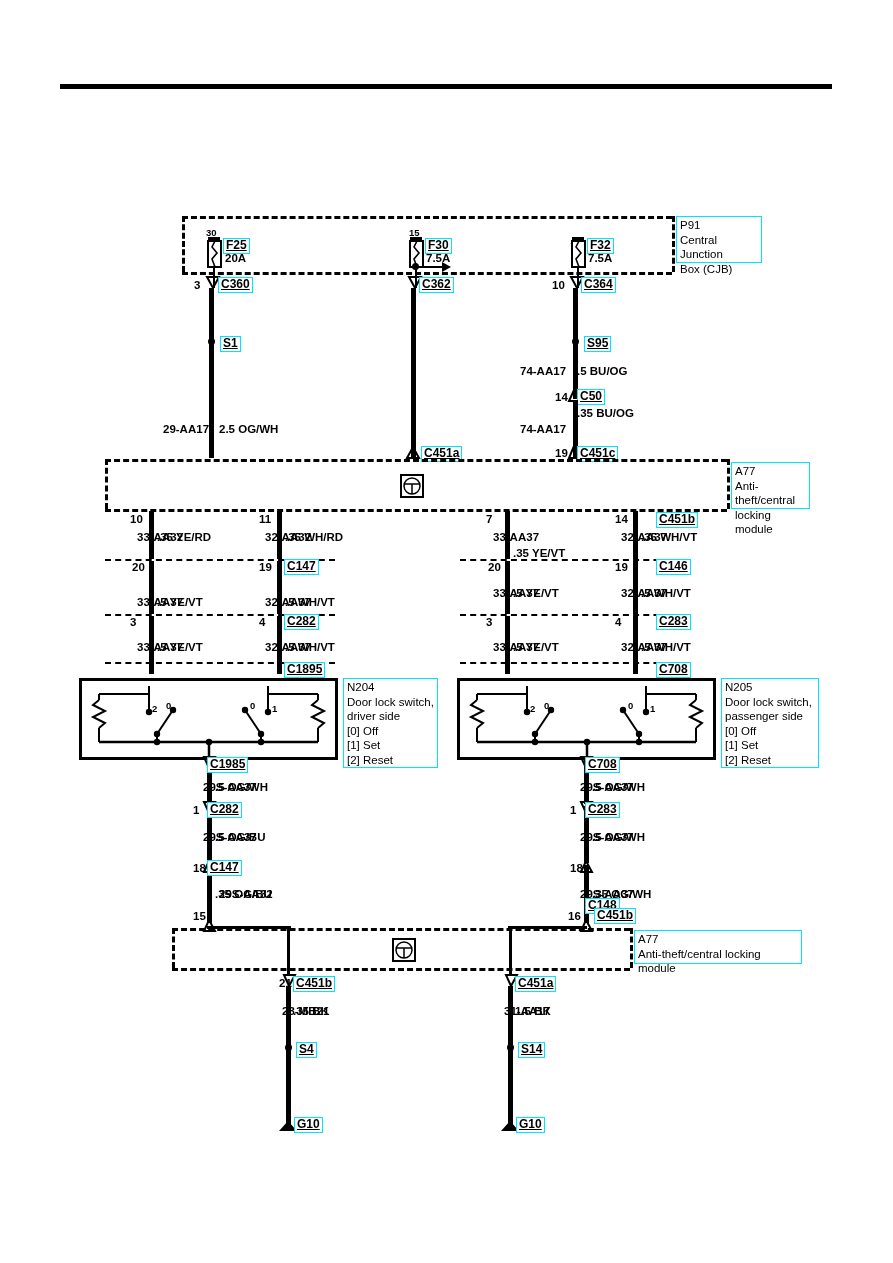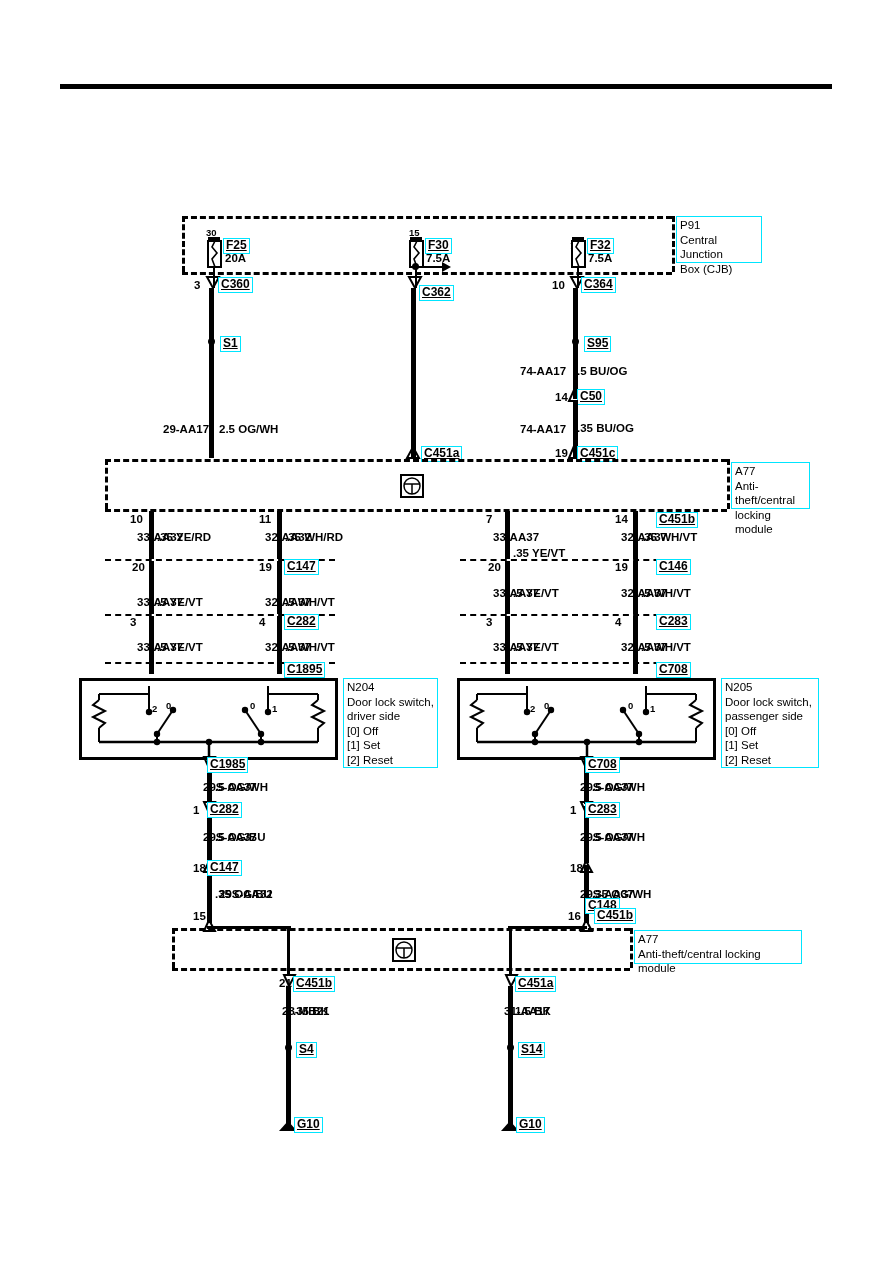--- a/index.html
+++ b/index.html
@@ -178,21 +178,21 @@
 
   <div class="txt" style="left:194px; top:279px;">3</div>
   <svg style="position:absolute; left:206px; top:276px; width:14px; height:14px;">
     <polygon points="1,1 13,1 7,12" fill="none" stroke="#000" stroke-width="2"></polygon>
   </svg>
   <div class="cyan" style="left:218px; top:277px;">C360</div>
 
   <svg style="position:absolute; left:408px; top:276px; width:14px; height:14px;">
     <polygon points="1,1 13,1 7,12" fill="none" stroke="#000" stroke-width="2"></polygon>
   </svg>
-  <div class="cyan" style="left:419px; top:277px;margin-top:8px;">C362</div>
+  <div class="cyan" style="left:419px; top:277px;">C362</div>
 
   <div class="txt" style="left:552px; top:279px;">10</div>
   <svg style="position:absolute; left:570px; top:276px; width:14px; height:14px;">
     <polygon points="1,1 13,1 7,12" fill="none" stroke="#000" stroke-width="2"></polygon>
   </svg>
   <div class="cyan" style="left:581px; top:277px;">C364</div>
 
   <div class="dashwire" style="left:209px; top:288px; height:52px;"></div>
   <div class="dot" style="left:208px; top:338px;"></div>
   <div class="cyan" style="left:220px; top:336px;">S1</div>
@@ -213,21 +213,21 @@
   <div class="vwire" style="left:573px; top:341px; height:58px;"></div>
   <div class="txt r" style="left:520px; top:365px;">74-AA17</div>
   <div class="txt" style="left:577px; top:365px;">.5 BU/OG</div>
   <div class="txt r" style="left:555px; top:391px;">14</div>
   <svg style="position:absolute; left:568px; top:390px; width:13px; height:12px;">
     <polygon points="6,0 12,11 1,11" fill="none" stroke="#000" stroke-width="2"></polygon>
   </svg>
   <div class="cyan" style="left:577px; top:389px;text-decoration:underline;">C50</div>
   <div class="vwire" style="left:573px; top:400px; height:58px;"></div>
   <div class="txt r" style="left:520px; top:423px;">74-AA17</div>
-  <div class="txt" style="left:577px; top:422px;text-align:right;">.35 BU/OG</div>
+  <div class="txt" style="left:577px; top:407px;text-align:right;">.35 BU/OG</div>
   <div class="txt r" style="left:555px; top:447px;">19</div>
   <svg style="position:absolute; left:568px; top:446px; width:13px; height:13px;">
     <polygon points="6,0 12,12 1,12" fill="none" stroke="#000" stroke-width="2"></polygon>
   </svg>
   <div class="cyan" style="left:577px; top:446px;">C451c</div>
 
   <div class="dashrow" style="left:105px; top:459px; width:622px;"></div>
   <div class="dashrow" style="left:105px; top:509px; width:622px;"></div>
   <div class="dashcol" style="left:105px; top:459px; height:50px;"></div>
   <div class="dashcol" style="left:727px; top:459px; height:50px;"></div>

